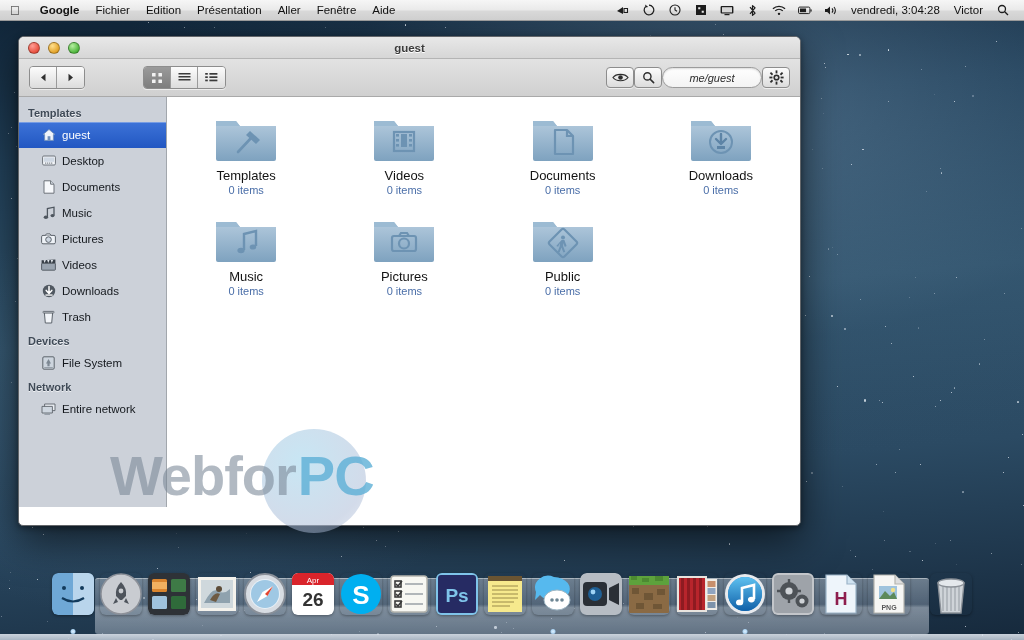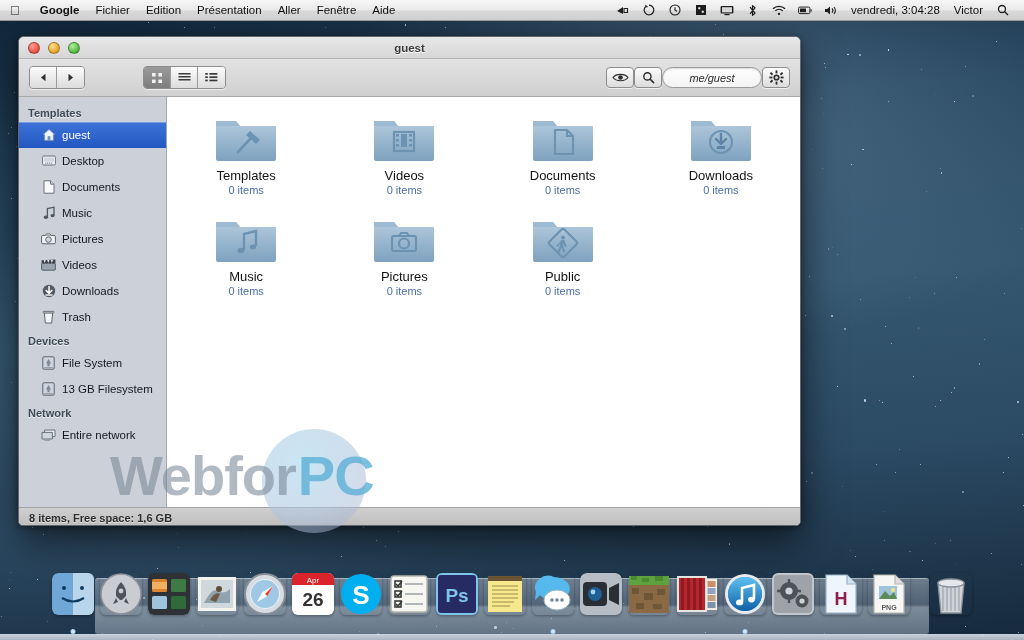--- a/index.html
+++ b/index.html
@@ -847,30 +847,20 @@
         <span class="sb-ico">
           <svg class="gl" width="13" height="14" viewBox="0 0 13 14">
               <rect x="0.8" y="0.8" width="11.4" height="12.4" rx="1.2" fill="#cdd5de" stroke="#5d646c" stroke-width="1"></rect>
               <path d="M6.5 3 L9 7.4 H7.6 V10.2 H5.4 V7.4 H4 Z" fill="#7d8893"></path>
               <rect x="2.2" y="11.2" width="8.6" height="1" fill="#8c959f"></rect>
             </svg>
         </span>
         <span>File System</span>
       </div>
 
-      <div class="sb-item">
-        <span class="sb-ico">
-          <svg class="gl" width="13" height="14" viewBox="0 0 13 14">
-              <rect x="0.8" y="0.8" width="11.4" height="12.4" rx="1.2" fill="#cdd5de" stroke="#5d646c" stroke-width="1"></rect>
-              <path d="M6.5 3 L9 7.4 H7.6 V10.2 H5.4 V7.4 H4 Z" fill="#7d8893"></path>
-              <rect x="2.2" y="11.2" width="8.6" height="1" fill="#8c959f"></rect>
-            </svg>
-        </span>
-        <span>13 GB Filesystem</span>
-      </div>
 
       <div class="sb-head">Network</div>
 
       <div class="sb-item">
         <span class="sb-ico">
           <svg class="gl" width="15" height="13" viewBox="0 0 15 13">
               <path d="M3.6 1 H14 V7.6 H3.6 Z" fill="#e9edf2" stroke="#5d646c" stroke-width="0.9"></path>
               <path d="M1 3.4 H11.4 V10 H1 Z" fill="#cfd7e0" stroke="#5d646c" stroke-width="0.9"></path>
               <rect x="3.4" y="10.6" width="5.6" height="1.2" fill="#8c959f"></rect>
             </svg>
@@ -981,21 +971,20 @@
               </g>
           </svg>
           <div class="fname">Public</div>
           <div class="fcount">0 items</div>
         </div>
 
       </div>
     </div>
   </div>
 
-  <div id="statusbar">8 items, Free space: 1,6 GB</div>
 </div>
 
 <div id="wmcircle"></div>
 <div id="watermark">
   <span class="wa">Webfor</span>
   <span class="wb">PC</span>
 </div>
 
 <div id="dockwrap">
   <div id="dockshelf">

